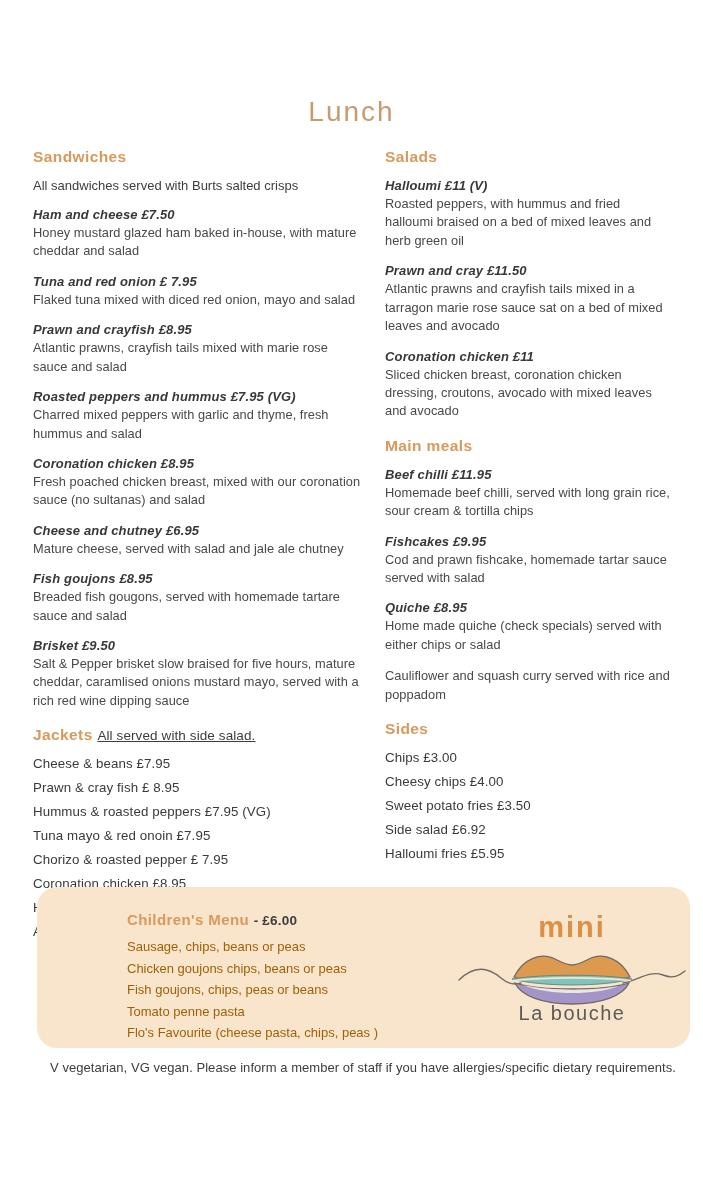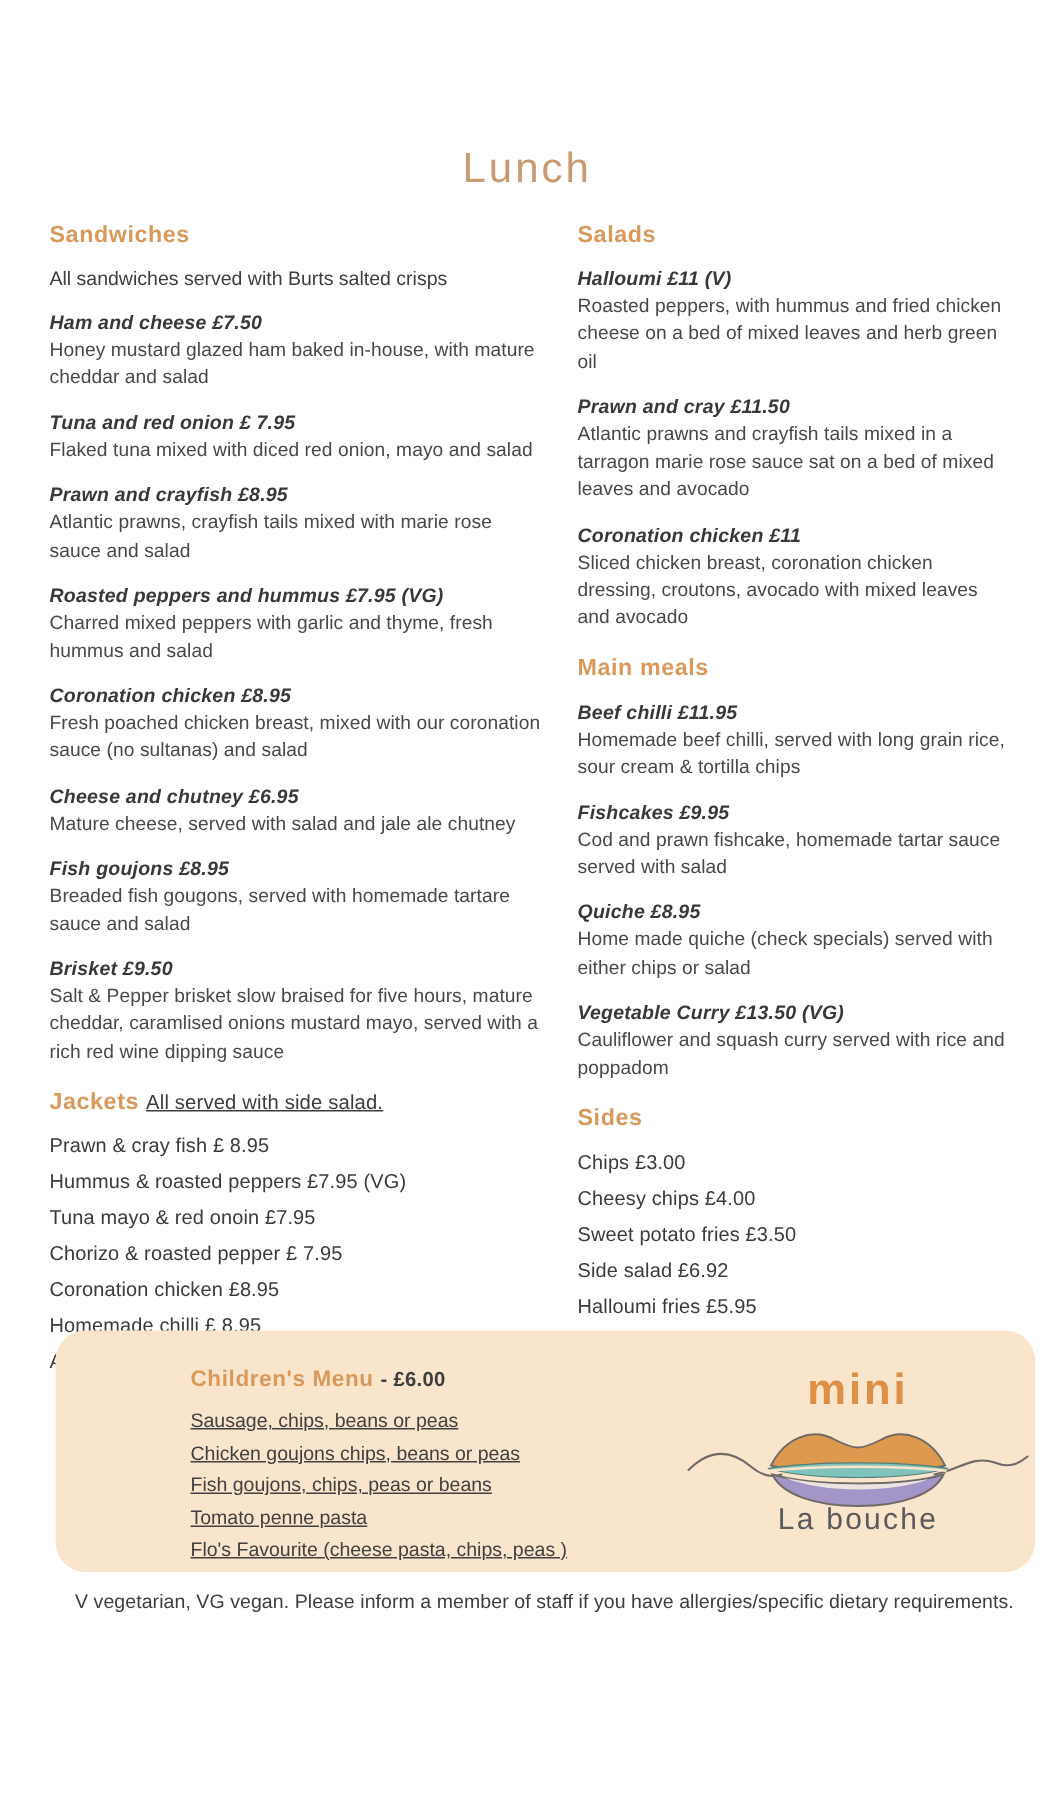--- a/index.html
+++ b/index.html
@@ -84,22 +84,21 @@
   }
   .kids-price{
     color:#3d3d3d;
     font-size:13.5px;
     font-weight:bold;
     letter-spacing:.2px;
   }
   .kids-item{
     font-size:13px;
     margin:0 0 6.5px 0;
-    color:#404040;
-    text-decoration:underline;
+    color:#a16207;
   }
   .logo{
     flex:1;
     display:flex;
     flex-direction:column;
     align-items:center;
     justify-content:flex-start;
     padding-top:2px;
   }
   .logo-mini{
@@ -166,35 +165,36 @@
             <p class="item-name">Fish goujons £8.95</p>
             <p class="item-desc">Breaded fish gougons, served with homemade tartare sauce and salad</p>
           </div>
           <div class="item">
             <p class="item-name">Brisket £9.50</p>
             <p class="item-desc">Salt &amp; Pepper brisket slow braised for five hours, mature cheddar, caramlised onions mustard mayo, served with a rich red wine dipping sauce</p>
           </div>
         </section>
         <section class="menu-section">
           <h2 class="section-heading"><span>Jackets</span> <span class="heading-note">All served with side salad.</span></h2>
+          <p class="list-item">Cheese &amp; beans £7.95</p>
           <p class="list-item">Prawn &amp; cray fish £ 8.95</p>
           <p class="list-item">Hummus &amp; roasted peppers £7.95 (VG)</p>
           <p class="list-item">Tuna mayo &amp; red onoin £7.95</p>
           <p class="list-item">Chorizo &amp; roasted pepper £ 7.95</p>
           <p class="list-item">Coronation chicken £8.95</p>
           <p class="list-item">Homemade chilli £ 8.95</p>
           <p class="list-item">Add cheese £1.50</p>
         </section>
       </div>
     <div class="col-right" id="col-right">
         <section class="menu-section">
           <h2 class="section-heading"><span>Salads</span></h2>
           <div class="item">
             <p class="item-name">Halloumi £11 (V)</p>
-            <p class="item-desc">Roasted peppers, with hummus and fried chicken cheese on a bed of mixed leaves and herb green oil</p>
+            <p class="item-desc">Roasted peppers, with hummus and fried halloumi braised on a bed of mixed leaves and herb green oil</p>
           </div>
           <div class="item">
             <p class="item-name">Prawn and cray £11.50</p>
             <p class="item-desc">Atlantic prawns and crayfish tails mixed in a tarragon marie rose sauce sat on a bed of mixed leaves and avocado</p>
           </div>
           <div class="item">
             <p class="item-name">Coronation chicken £11</p>
             <p class="item-desc">Sliced chicken breast, coronation chicken dressing, croutons, avocado with mixed leaves and avocado</p>
           </div>
         </section>
@@ -206,21 +206,20 @@
           </div>
           <div class="item">
             <p class="item-name">Fishcakes £9.95</p>
             <p class="item-desc">Cod and prawn fishcake, homemade tartar sauce served with salad</p>
           </div>
           <div class="item">
             <p class="item-name">Quiche £8.95</p>
             <p class="item-desc">Home made quiche (check specials) served with either chips or salad</p>
           </div>
           <div class="item">
-            <p class="item-name">Vegetable Curry £13.50 (VG)</p>
             <p class="item-desc">Cauliflower and squash curry served with rice and poppadom</p>
           </div>
         </section>
         <section class="menu-section">
           <h2 class="section-heading"><span>Sides</span></h2>
           <p class="list-item">Chips £3.00</p>
           <p class="list-item">Cheesy chips £4.00</p>
           <p class="list-item">Sweet potato fries £3.50</p>
           <p class="list-item">Side salad £6.92</p>
           <p class="list-item">Halloumi fries £5.95</p>

